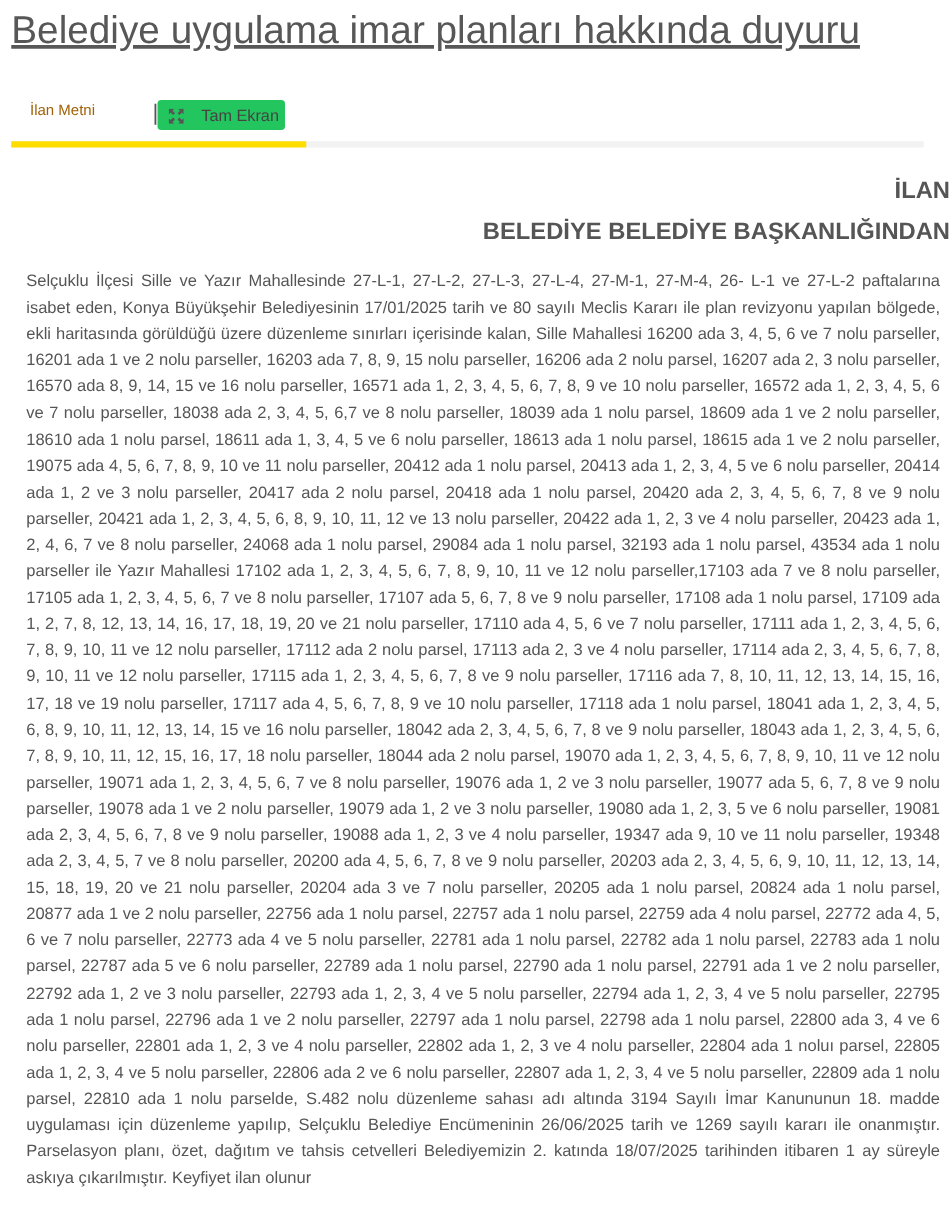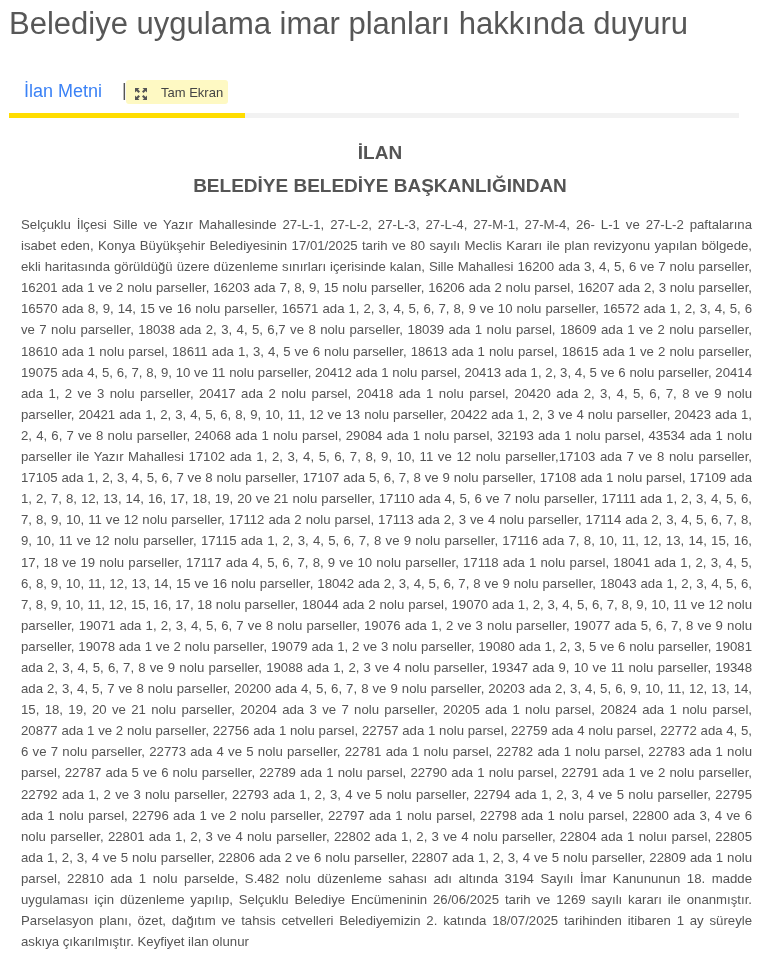--- a/index.html
+++ b/index.html
@@ -1,26 +1,26 @@
 <!DOCTYPE html>
 <html><head>
 <meta charset="utf-8">
 <style>
   html, body { margin: 0; padding: 0; background: #ffffff; }
   body { width: 760px; height: 979px; overflow: hidden; font-family: "Liberation Sans", sans-serif; color: #555555; position: relative; }
-  .page-title { position: absolute; left: 9px; top: 6px; margin: 0; font-size: 31px; font-weight: normal; color: #575757; letter-spacing: 0px; white-space: nowrap; }
+  .page-title { position: absolute; left: 9px; top: 6px; margin: 0; font-size: 31px; font-weight: normal; color: #575757; letter-spacing: 0px; white-space: nowrap; text-decoration: underline; }
   .tabbar { position: absolute; left: 9px; top: 78px; width: 730px; height: 40px; }
-  .tab-label { position: absolute; left: 15px; top: 3px; font-size: 18px; color: #3b82f6; white-space: nowrap; }
+  .tab-label { position: absolute; left: 15px; top: 3px; font-size: 12px; color: #a16207; white-space: nowrap; }
   .tab-sep { position: absolute; left: 113px; top: 2px; font-size: 18px; color: #555555; }
-  .fullscreen-btn { position: absolute; left: 117px; top: 2px; height: 24px; width: 102px; background: #fef9c3; border-radius: 3px; display: flex; align-items: center; cursor: pointer; }
+  .fullscreen-btn { position: absolute; left: 117px; top: 2px; height: 24px; width: 102px; background: #22c55e; border-radius: 3px; display: flex; align-items: center; cursor: pointer; }
   .fullscreen-btn .icon { width: 12px; height: 12px; margin-left: 9px; position: relative; }
   .fullscreen-btn .label { margin-left: 14px; font-size: 13px; color: #444444; }
   .tab-underline-bg { position: absolute; left: 0; top: 35px; width: 730px; height: 5px; background: #f2f2f2; }
   .tab-underline-active { position: absolute; left: 0; top: 35px; width: 236px; height: 5px; background: #ffdd00; }
-  .notice-heading { position: absolute; left: 0; width: 760px; text-align: center; font-weight: bold; font-size: 19px; color: #555555; margin: 0; }
+  .notice-heading { position: absolute; left: 0; width: 760px; text-align: right; font-weight: bold; font-size: 19px; color: #555555; margin: 0; }
   .h1 { top: 142px; }
   .h2 { top: 175px; }
   .notice-body { position: absolute; left: 9px; top: 202px; width: 731px; font-size: 13.2px; line-height: 21.1px; text-align: justify; color: #555555; margin: 12px; }
 </style>
 </head>
 <body>
 
 <h1 class="page-title">Belediye uygulama imar planları hakkında duyuru</h1>
 
 <div class="tabbar">

